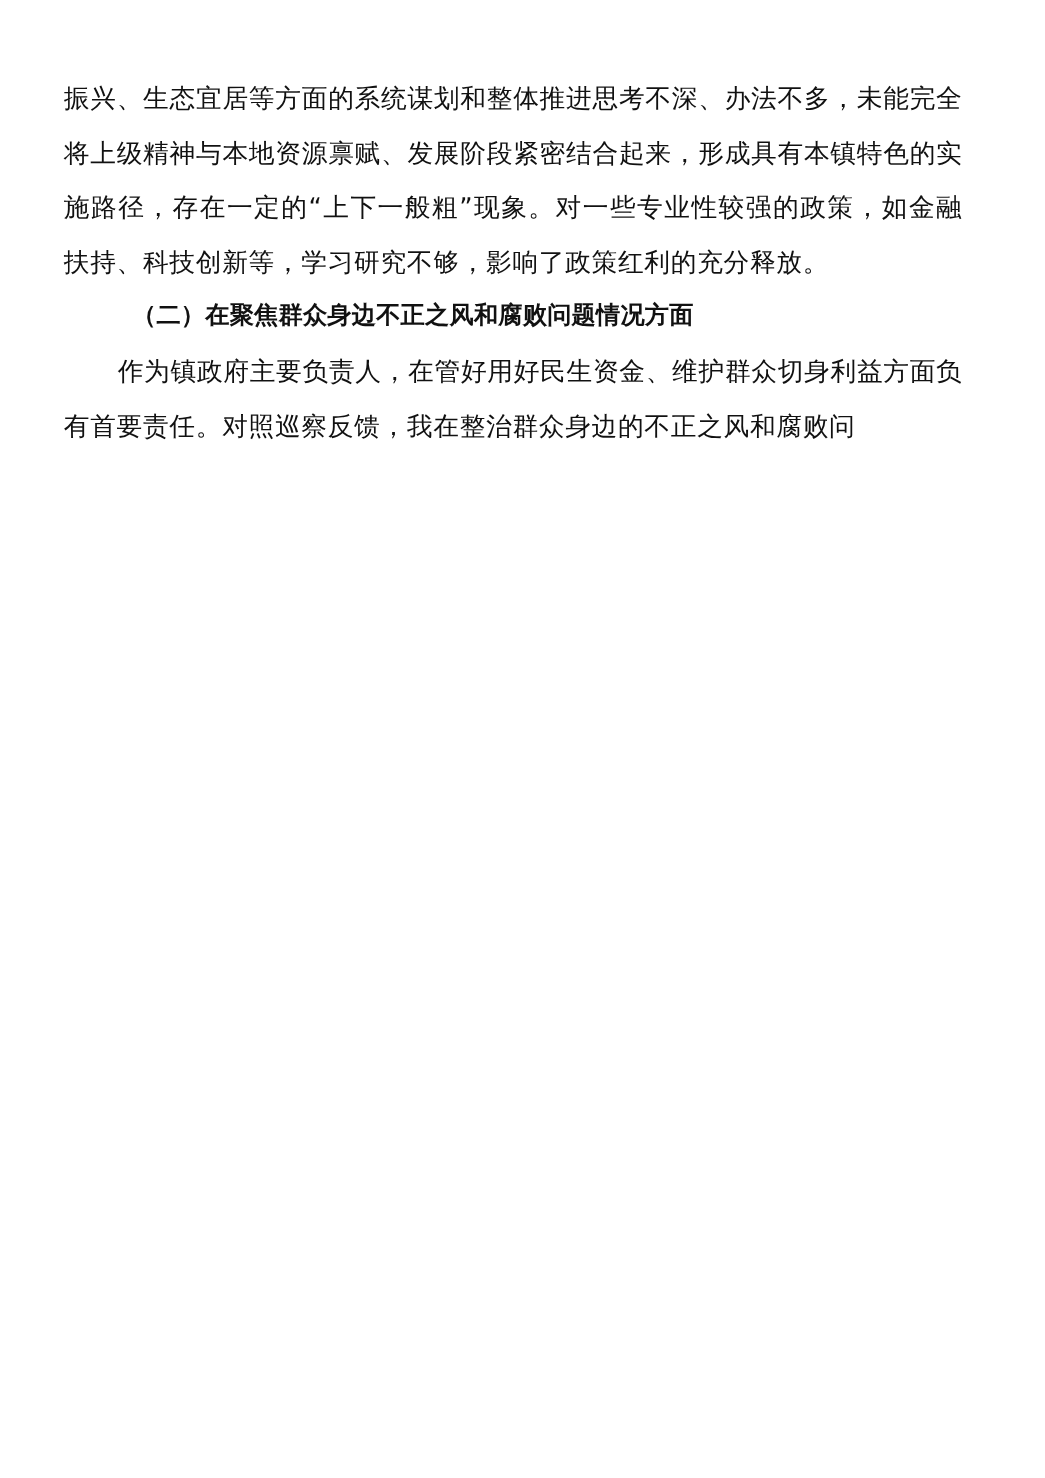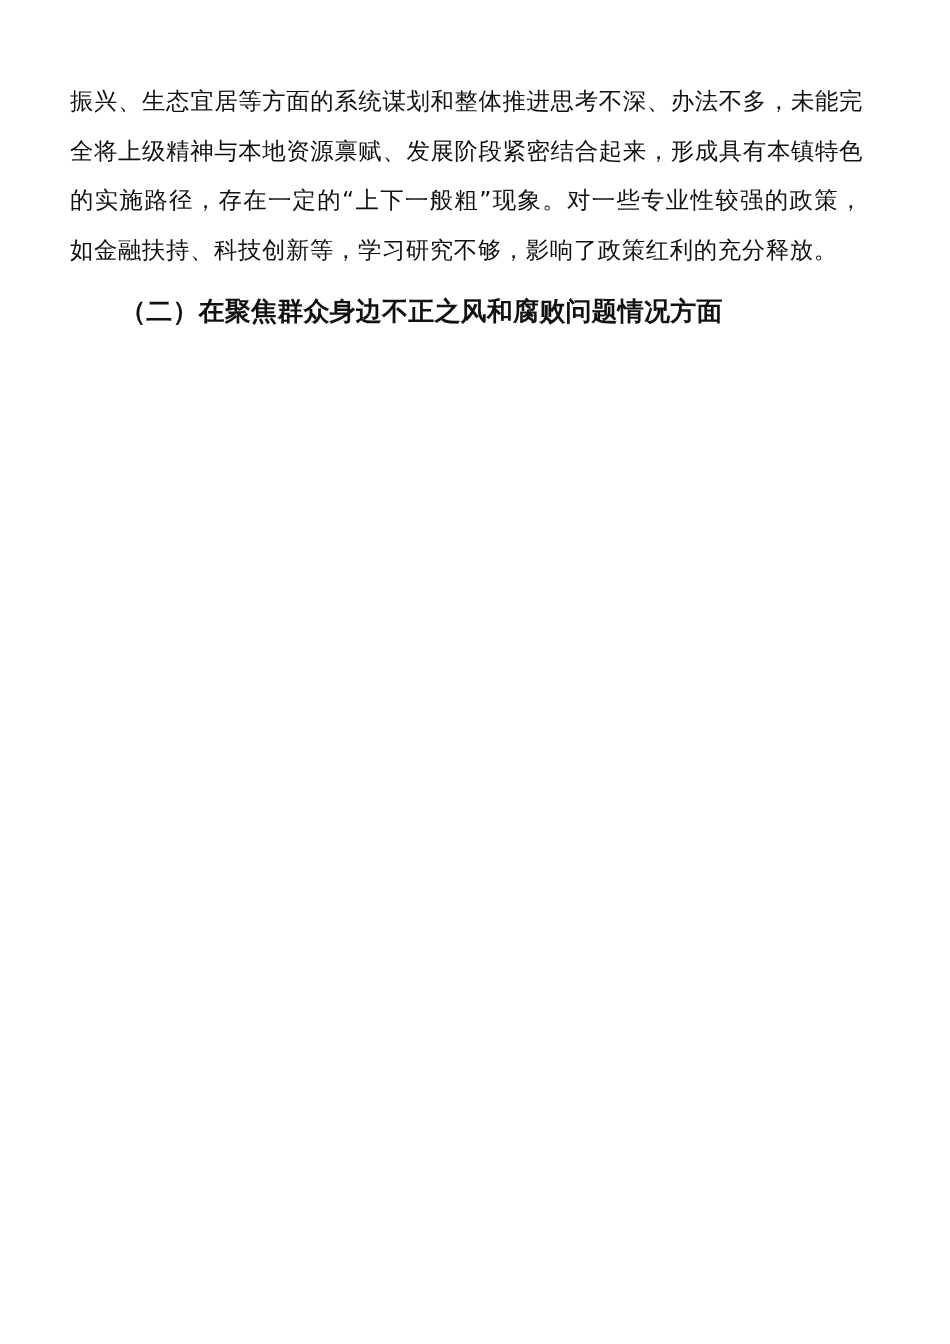--- a/index.html
+++ b/index.html
@@ -9,30 +9,31 @@
     left: 58px;
     top: 65px;
     width: 817px;
     font-family: "DejaVu Sans", "Liberation Sans", sans-serif;
     font-size: 23.4px;
     line-height: 49.6px;
     color: #111111;
     text-align: justify;
     letter-spacing: 0.6px;
   }
-  .para { margin: 12px; padding: 0; }
+  .para { margin: 0; padding: 0; }
   .indent { text-indent: 49px; }
   .heading {
     margin: 0;
     padding-left: 62px;
     font-weight: bold;
-    font-size: 26px;
+    font-size: 22px;
     letter-spacing: 0.2px;
     color: #111111;
   }
 </style>
 </head>
 <body>
 
 <div class="page">
   <p class="para">振兴、生态宜居等方面的系统谋划和整体推进思考不深、办法不多，未能完全将上级精神与本地资源禀赋、发展阶段紧密结合起来，形成具有本镇特色的实施路径，存在一定的“上下一般粗”现象。对一些专业性较强的政策，如金融扶持、科技创新等，学习研究不够，影响了政策红利的充分释放。</p>
   <p class="heading">（二）在聚焦群众身边不正之风和腐败问题情况方面</p>
+  <p class="para indent">作为镇政府主要负责人，在管好用好民生资金、维护群众切身利益方面负有首要责任。对照巡察反馈，我在整治群众身边的不正之风和腐败问</p>
 </div>
 
 </body></html>

